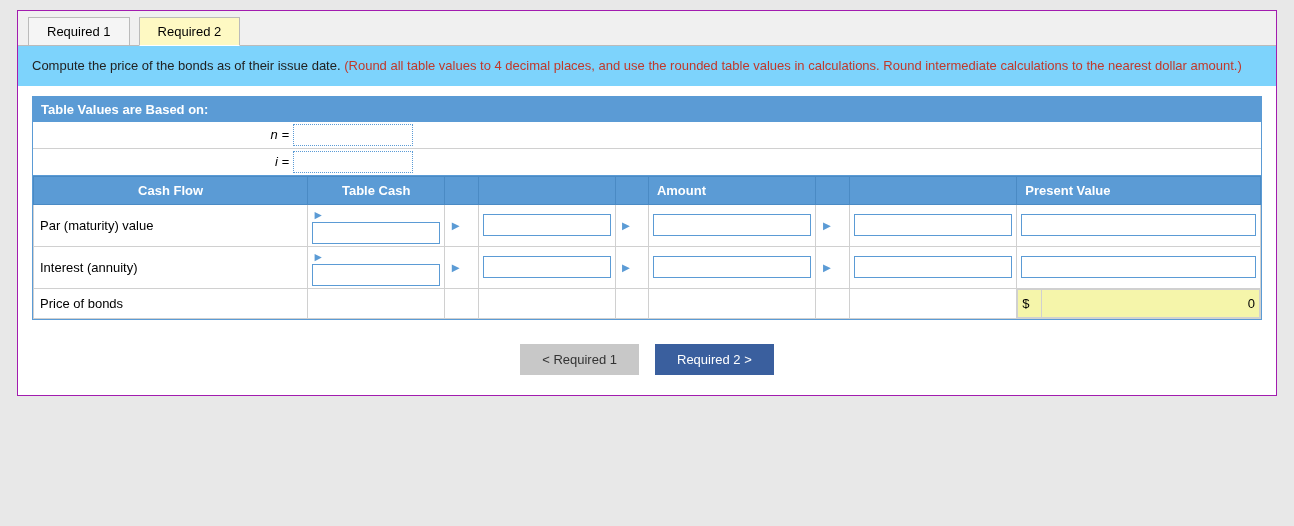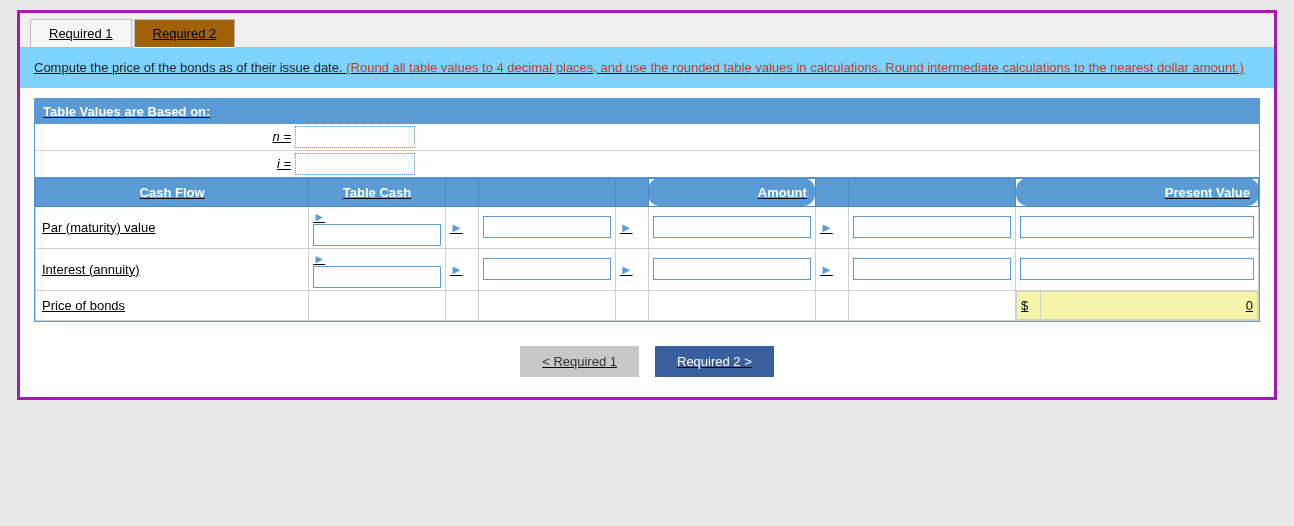--- a/index.html
+++ b/index.html
@@ -5,48 +5,48 @@
     * { box-sizing: border-box; margin: 0; padding: 0; }
     body {
       font-family: Arial, sans-serif;
       font-size: 13px;
       background: #e8e8e8;
       padding: 10px;
     }
 
     .outer-container {
       background: #fff;
-      border: 3px solid #a21caf;
+      border: 1px solid #a21caf;
       max-width: 1260px;
       margin: 0 auto;
-      text-decoration: underline;
     }
 
     
     .tabs {
       display: flex;
       border-bottom: 1px solid #bbb;
       background: #f0f0f0;
       padding-top: 6px;
       padding-left: 10px;
     }
     .tab {
       padding: 6px 18px;
       border: 1px solid #bbb;
       border-bottom: none;
       background: #f5f5f5;
       cursor: pointer;
       margin-right: 2px;
       font-size: 13px;
     }
     .tab.active {
-      background: #a16207;
+      background: #fef9c3;
       border-bottom: 1px solid #fff;
       margin-bottom: -1px;
       font-weight: normal;
+      margin-left: 7px;
     }
 
     
     .instruction-box {
       background: #7dd3fc;
       padding: 10px 14px;
       line-height: 1.5;
       font-size: 13px;
       color: #222;
     }
@@ -116,22 +116,21 @@
       background: #5b9bd5;
       color: #fff;
       font-weight: bold;
       padding: 6px 8px;
       text-align: center;
       border: 1px solid #4a8ac4;
       font-size: 13px;
     }
 
     .cf-table th.center {
-      text-align: right;
-      border-radius: 12px;
+      text-align: left;
     }
 
     .cf-table td {
       border: 1px solid #d0d0d0;
       padding: 2px 4px;
       vertical-align: middle;
       height: 28px;
       font-size: 13px;
     }
 

